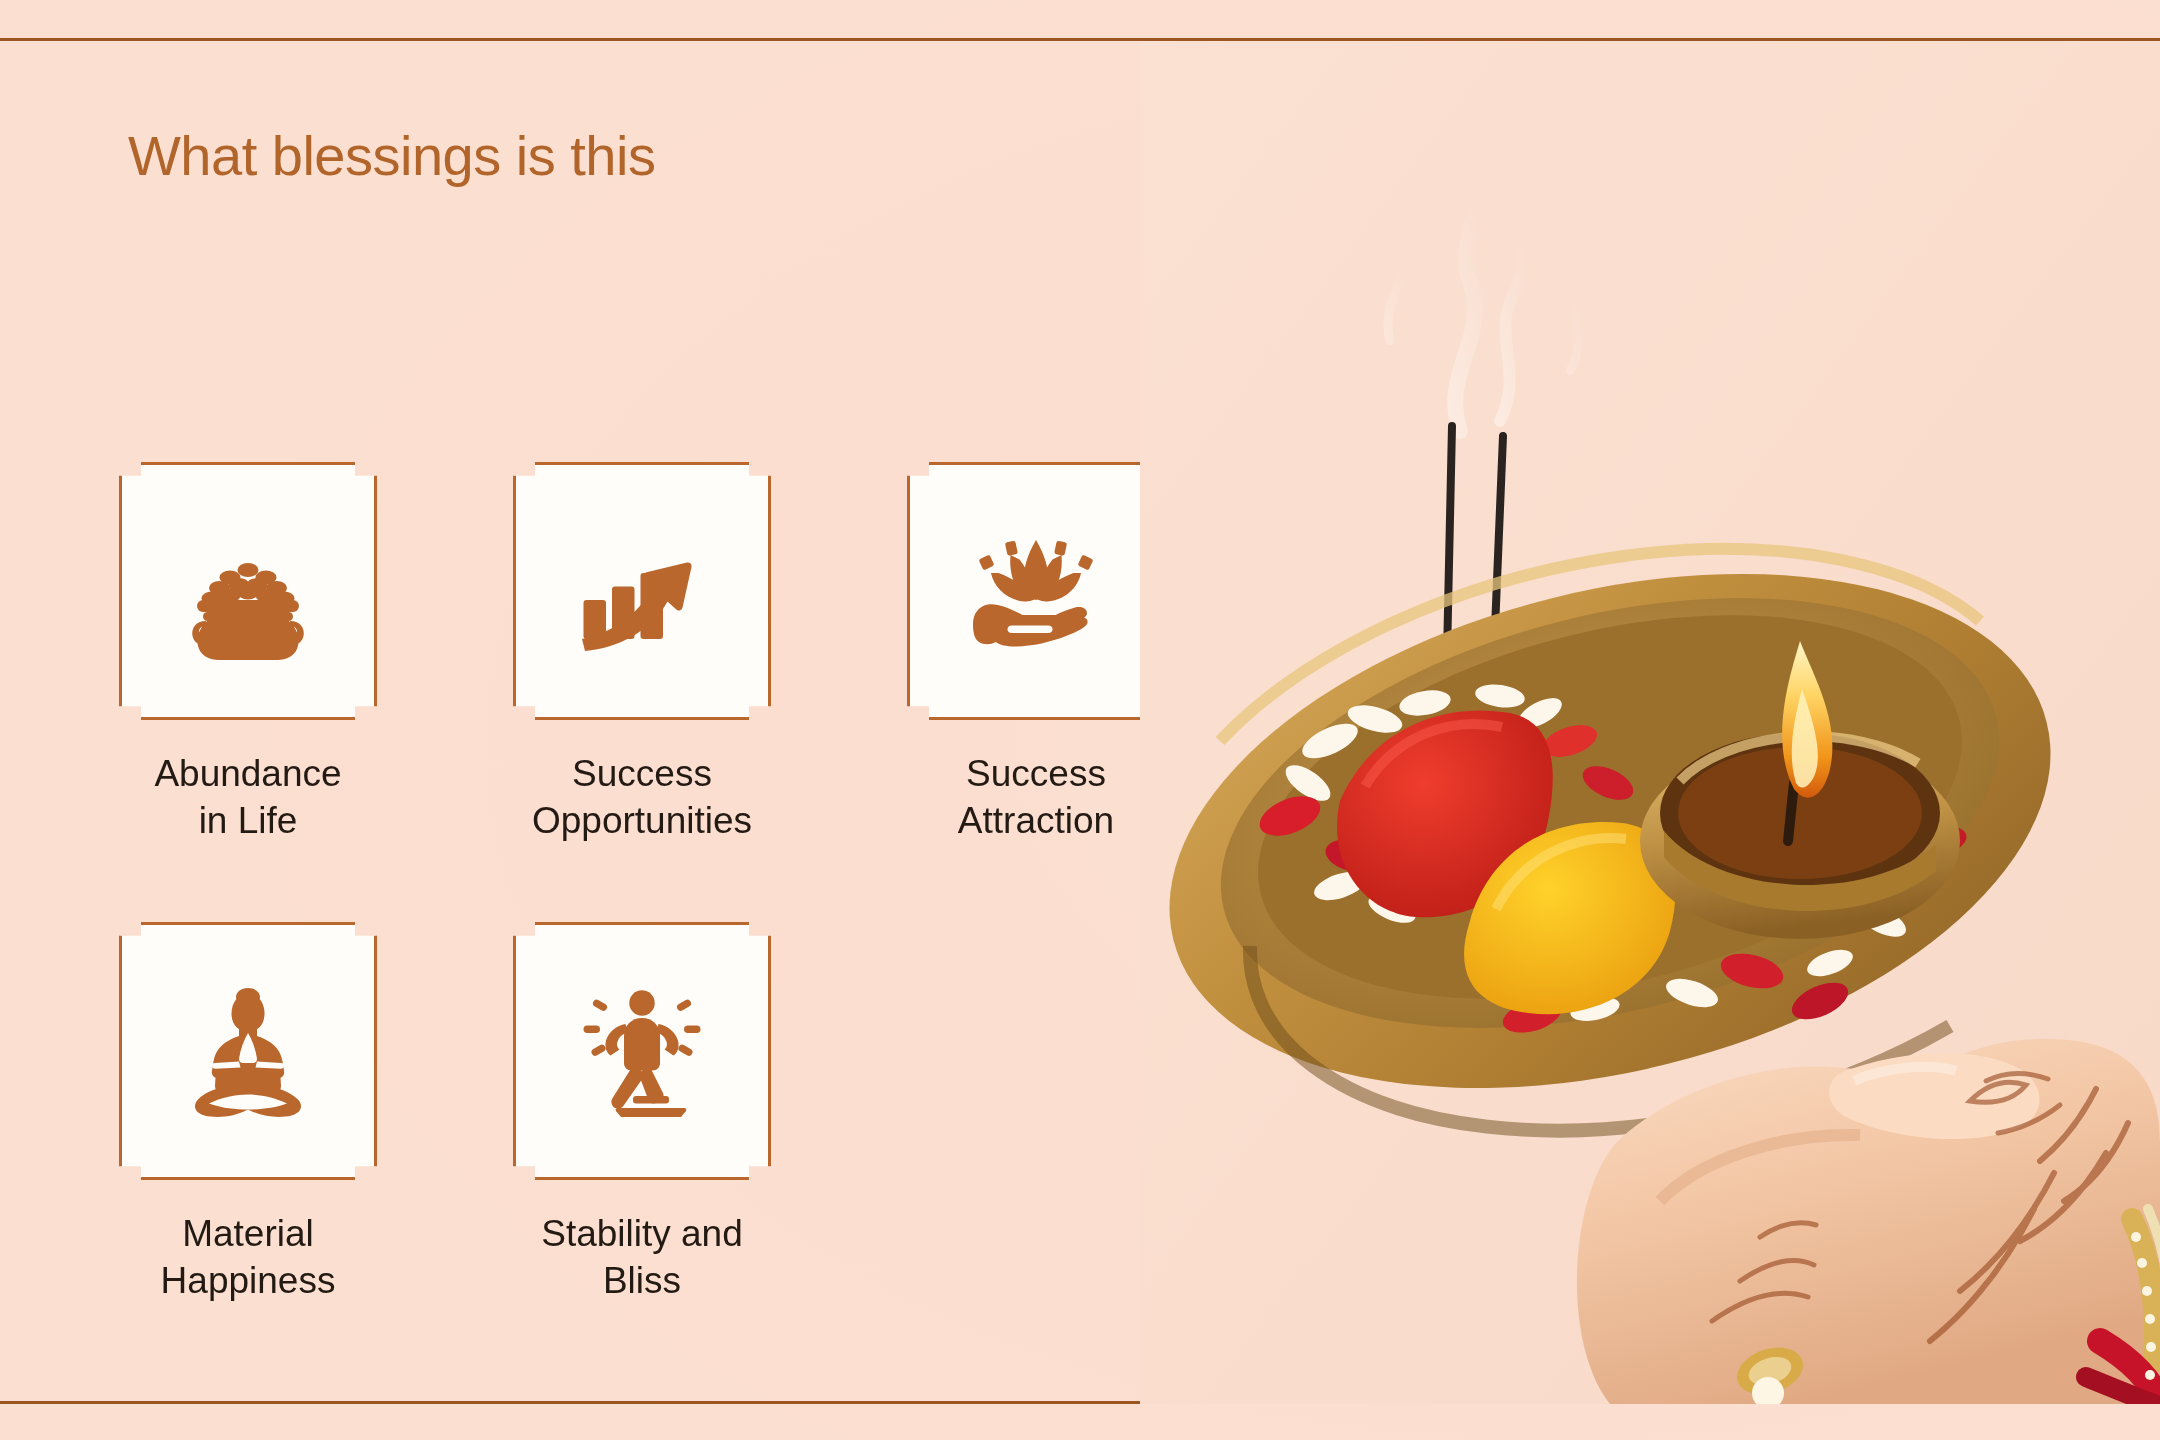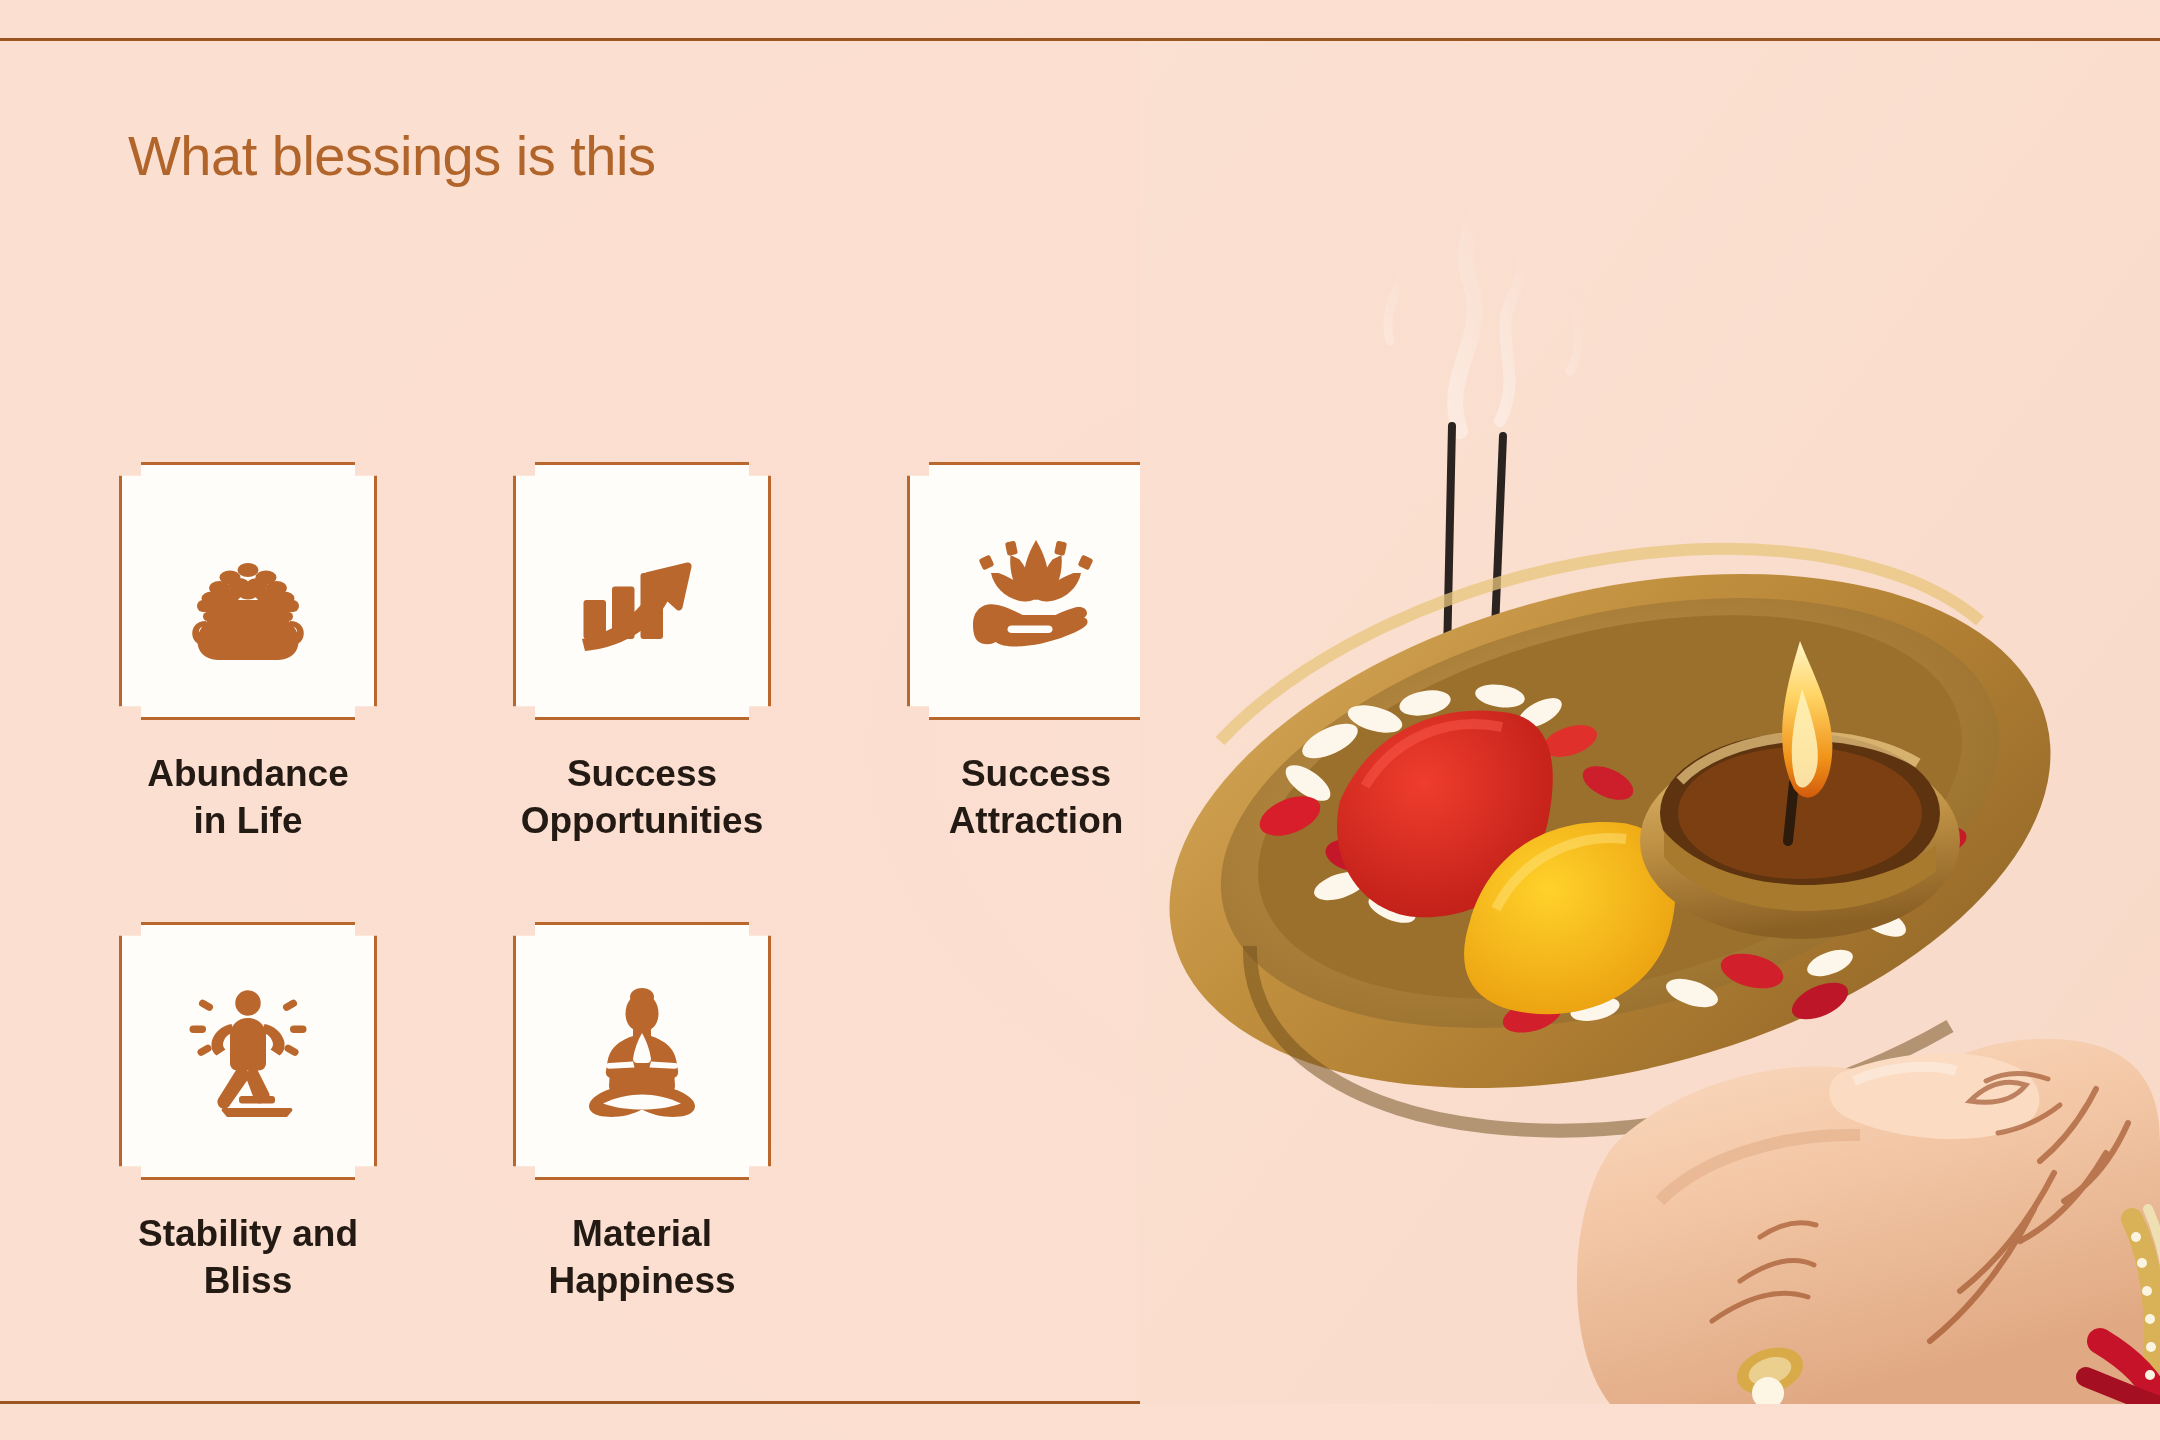--- a/index.html
+++ b/index.html
@@ -80,21 +80,21 @@
     );
   }
   .tile .glyph{ width:150px; height:150px; display:block; }
   .tile .glyph svg{ width:100%; height:100%; display:block; }
 
   .caption{
     margin-top:30px;
     text-align:center;
     color:#231a14;
     font-size:37px;
-    font-weight:700;
+    font-weight:400;
     line-height:1.28;
     width:300px;
     white-space:pre-line;
   }
 
   
   .photo{
     position:absolute;
     right:0; top:41px;
     width:1020px; height:1363px;
@@ -185,20 +185,47 @@
       </div>
       <div class="caption">Success
 Attraction</div>
     </div>
 
     <div class="cell">
       <div class="tile">
         <span class="glyph">
           <svg viewBox="0 0 100 100" fill="#b9672c">
 
+            <path d="M50 8 c-5 0 -8 3 -8 6 c0 3 3 5 8 5 c5 0 8 -2 8 -5 c0 -3 -3 -6 -8 -6 Z"></path>
+
+            <path d="M50 12 c-7 0 -11 6 -11 13 c0 7 4 12 11 12 c7 0 11 -5 11 -12 c0 -7 -4 -13 -11 -13 Z"></path>
+
+            <path d="M44 34 h12 v6 c8 2 14 9 15 18 l1 15 c0 4 -3 7 -7 7 H35 c-4 0 -7 -3 -7 -7 l1 -15 c1 -9 7 -16 15 -18 Z"></path>
+
+            <path d="M40 42 c-7 2 -12 8 -13 15 l-1 6 c-0.5 3 1 5 4 5 l13 -1 c3 0 4 -2 3 -4 l-6 -9 Z"></path>
+            <path d="M60 42 c7 2 12 8 13 15 l1 6 c0.5 3 -1 5 -4 5 l-13 -1 c-3 0 -4 -2 -3 -4 l6 -9 Z"></path>
+
+            <path d="M50 38 c-3 5 -5 11 -6 17 c0 2 1 3 3 3 h6 c2 0 3 -1 3 -3 c-1 -6 -3 -12 -6 -17 Z" fill="#fffdfa"></path>
+            <path d="M44 57 l-16 1 c-1.5 0 -2 1 -2 2 c0 1 1 1.8 2.2 1.8 L45 61 Z" fill="#fffdfa"></path>
+            <path d="M56 57 l16 1 c1.5 0 2 1 2 2 c0 1 -1 1.8 -2.2 1.8 L55 61 Z" fill="#fffdfa"></path>
+
+            <path d="M50 72 c-14 0 -27 4 -33 10 c-4 4 -3 9 4 11 c8 2 20 1 29 -4 c9 5 21 6 29 4 c7 -2 8 -7 4 -11 c-6 -6 -19 -10 -33 -10 Z"></path>
+            <path d="M24 85 c8 -4 18 -6 26 -6 c8 0 18 2 26 6 c-8 3 -18 4 -26 4 c-8 0 -18 -1 -26 -4 Z" fill="#fffdfa"></path>
+          </svg>
+        </span>
+      </div>
+      <div class="caption">Material
+Happiness</div>
+    </div>
+
+    <div class="cell">
+      <div class="tile">
+        <span class="glyph">
+          <svg viewBox="0 0 100 100" fill="#b9672c">
+
             <rect x="17" y="17" width="10" height="5" rx="2.5" transform="rotate(30 22 19.5)"></rect>
             <rect x="11" y="33" width="11" height="5" rx="2.5"></rect>
             <rect x="16" y="47" width="10" height="5" rx="2.5" transform="rotate(-30 21 49.5)"></rect>
 
             <rect x="73" y="17" width="10" height="5" rx="2.5" transform="rotate(-30 78 19.5)"></rect>
             <rect x="78" y="33" width="11" height="5" rx="2.5"></rect>
             <rect x="74" y="47" width="10" height="5" rx="2.5" transform="rotate(30 79 49.5)"></rect>
 
             <circle cx="50" cy="18" r="8.5"></circle>
 
@@ -210,47 +237,20 @@
             <path d="M45 58 L30 82 c-1 2 0 5 2 6 c3 1 5 0 6 -2 L52 66 Z"></path>
             <path d="M54 58 L64 78 c1 2 0 5 -2 6 l-4 1 c-2 0 -3 -1 -4 -3 L48 66 Z"></path>
 
             <rect x="44" y="80" width="24" height="5" rx="2"></rect>
             <path d="M34 88 h44 c1.5 0 2 1 1.2 2.2 L76 94 H36 l-3.2 -3.8 C32 89 32.5 88 34 88 Z"></path>
           </svg>
         </span>
       </div>
       <div class="caption">Stability and
 Bliss</div>
-    </div>
-
-    <div class="cell">
-      <div class="tile">
-        <span class="glyph">
-          <svg viewBox="0 0 100 100" fill="#b9672c">
-
-            <path d="M50 8 c-5 0 -8 3 -8 6 c0 3 3 5 8 5 c5 0 8 -2 8 -5 c0 -3 -3 -6 -8 -6 Z"></path>
-
-            <path d="M50 12 c-7 0 -11 6 -11 13 c0 7 4 12 11 12 c7 0 11 -5 11 -12 c0 -7 -4 -13 -11 -13 Z"></path>
-
-            <path d="M44 34 h12 v6 c8 2 14 9 15 18 l1 15 c0 4 -3 7 -7 7 H35 c-4 0 -7 -3 -7 -7 l1 -15 c1 -9 7 -16 15 -18 Z"></path>
-
-            <path d="M40 42 c-7 2 -12 8 -13 15 l-1 6 c-0.5 3 1 5 4 5 l13 -1 c3 0 4 -2 3 -4 l-6 -9 Z"></path>
-            <path d="M60 42 c7 2 12 8 13 15 l1 6 c0.5 3 -1 5 -4 5 l-13 -1 c-3 0 -4 -2 -3 -4 l6 -9 Z"></path>
-
-            <path d="M50 38 c-3 5 -5 11 -6 17 c0 2 1 3 3 3 h6 c2 0 3 -1 3 -3 c-1 -6 -3 -12 -6 -17 Z" fill="#fffdfa"></path>
-            <path d="M44 57 l-16 1 c-1.5 0 -2 1 -2 2 c0 1 1 1.8 2.2 1.8 L45 61 Z" fill="#fffdfa"></path>
-            <path d="M56 57 l16 1 c1.5 0 2 1 2 2 c0 1 -1 1.8 -2.2 1.8 L55 61 Z" fill="#fffdfa"></path>
-
-            <path d="M50 72 c-14 0 -27 4 -33 10 c-4 4 -3 9 4 11 c8 2 20 1 29 -4 c9 5 21 6 29 4 c7 -2 8 -7 4 -11 c-6 -6 -19 -10 -33 -10 Z"></path>
-            <path d="M24 85 c8 -4 18 -6 26 -6 c8 0 18 2 26 6 c-8 3 -18 4 -26 4 c-8 0 -18 -1 -26 -4 Z" fill="#fffdfa"></path>
-          </svg>
-        </span>
-      </div>
-      <div class="caption">Material
-Happiness</div>
     </div>
 
   </div>
 
   <div class="photo">
     <svg viewBox="0 0 1020 1363" preserveAspectRatio="xMidYMid slice">
       <defs>
         <linearGradient id="bgg" x1="0" y1="0" x2="1" y2="1">
           <stop offset="0" stop-color="#fbe1d2"></stop>
           <stop offset="1" stop-color="#f8d9c8"></stop>

